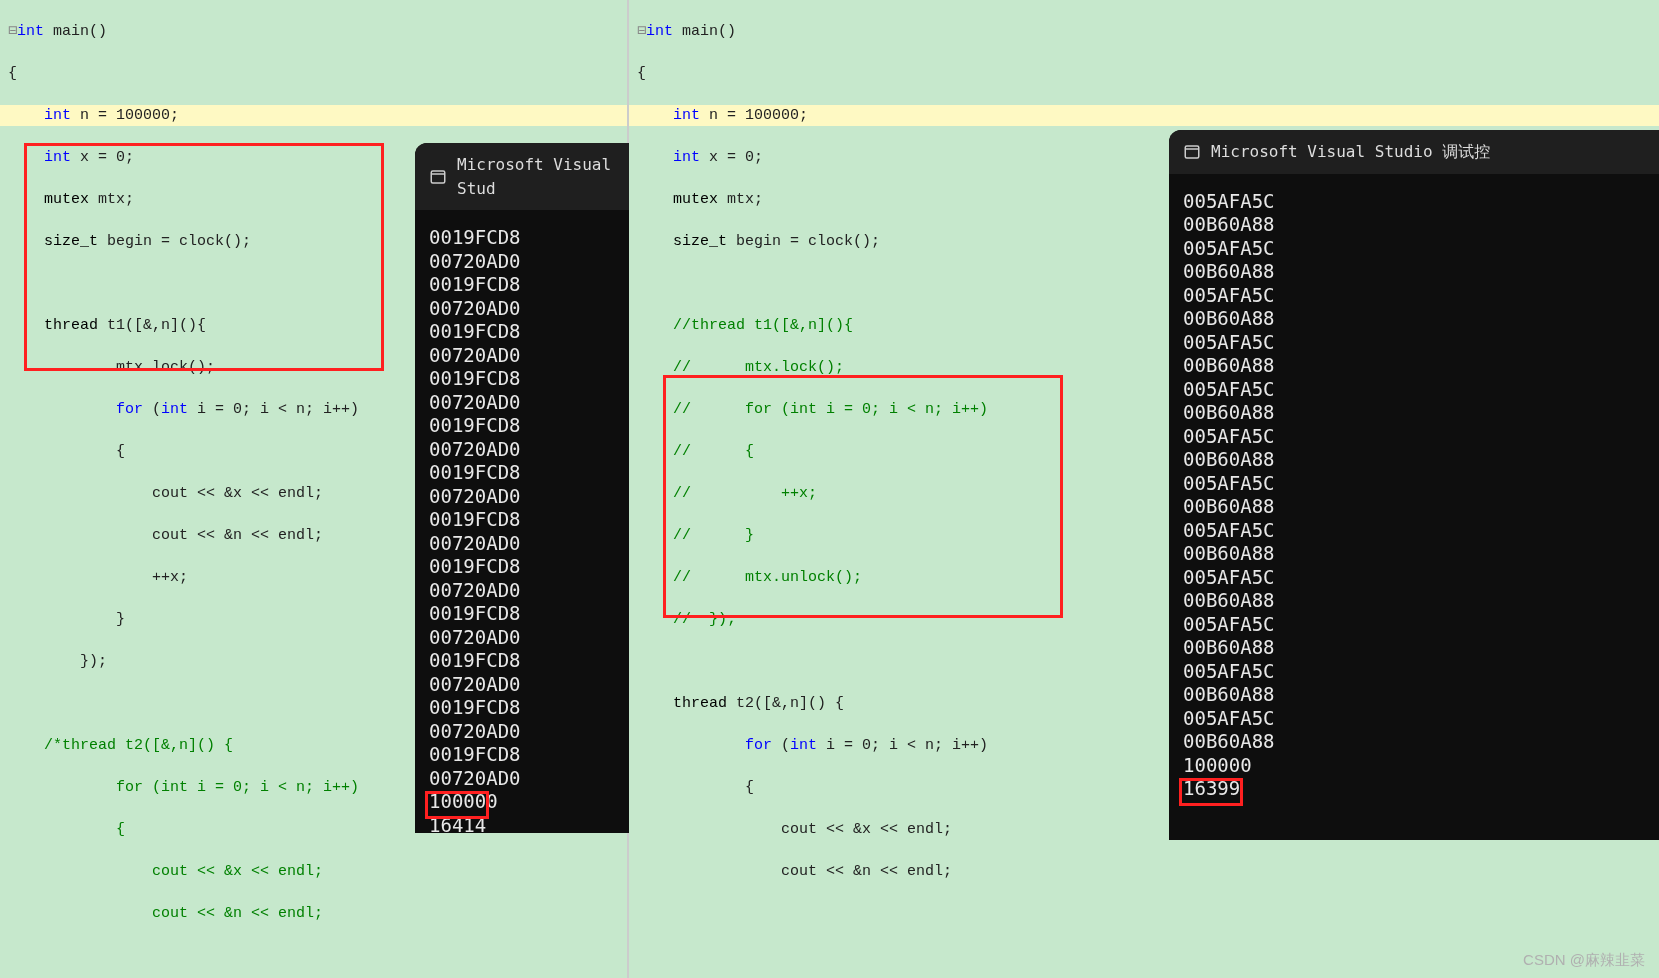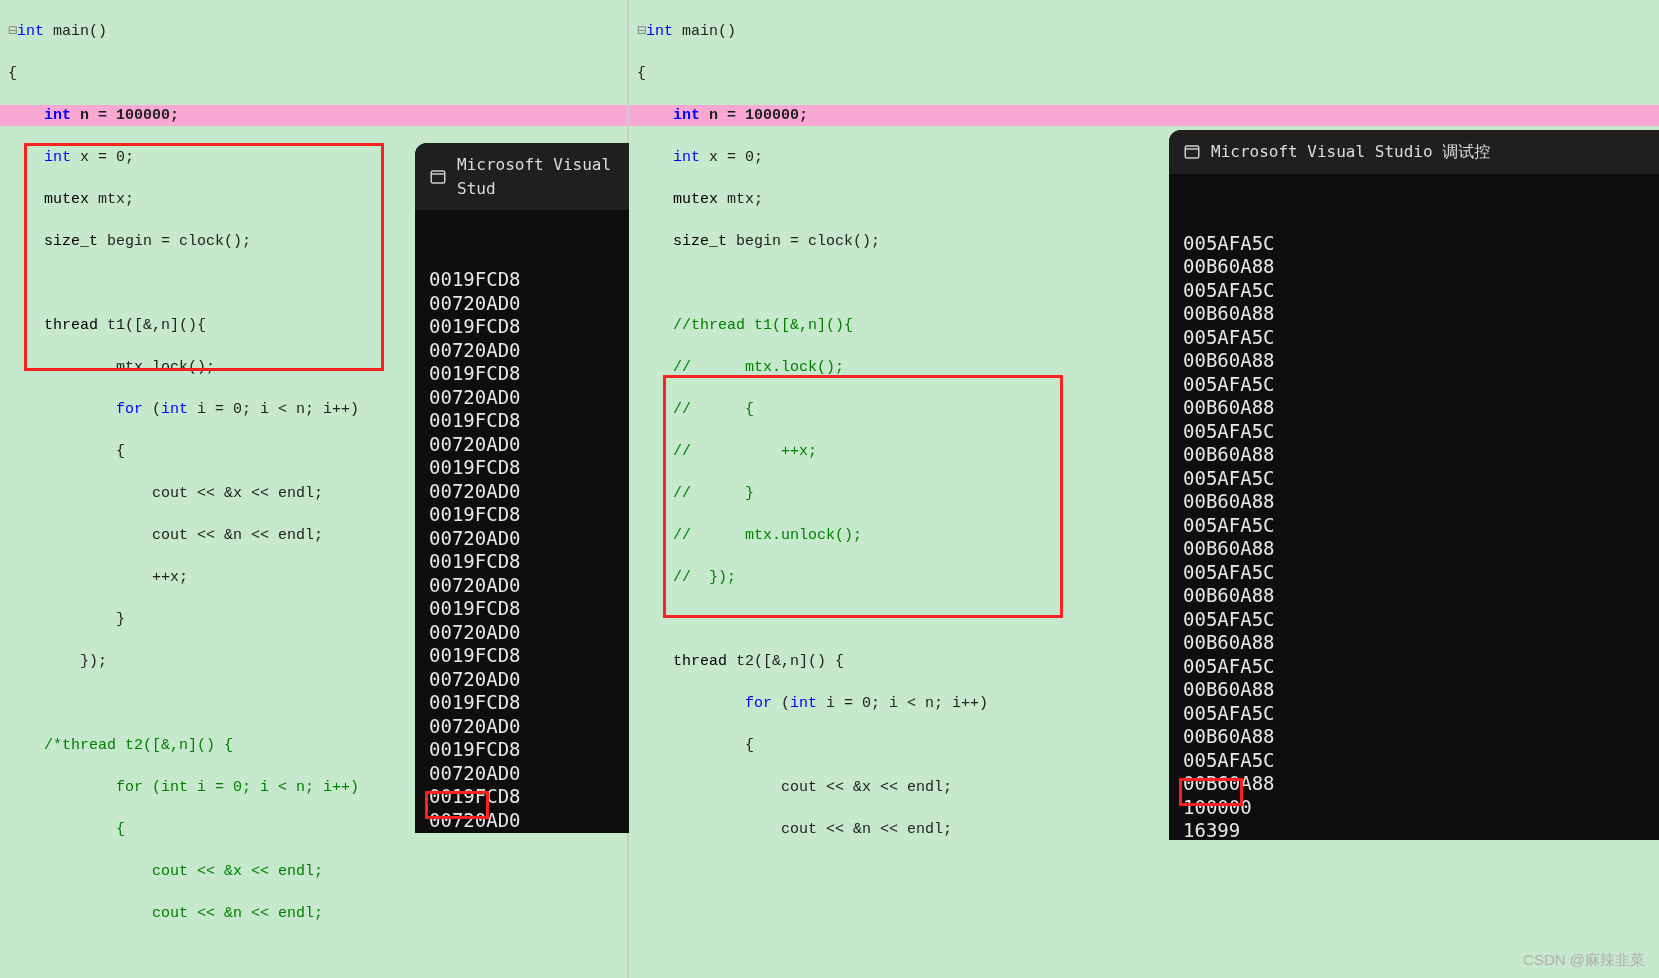--- a/index.html
+++ b/index.html
@@ -52,34 +52,34 @@
   .console .titlebar {
     background: #1f1f1f;
     padding: 10px 14px;
     font-size: 16px;
     color: #ddd;
     display: flex;
     align-items: center;
     gap: 10px;
   }
   .console .titlebar svg { flex-shrink:0; }
-  .console .out { padding: 16px 14px 14px 14px; white-space: pre; margin-top: 42px; }
+  .console .out { padding: 16px 14px 14px 14px; white-space: pre; }
   .console .ring {
     position:absolute;
     border:3px solid #ff2020;
     pointer-events:none;
   }
   .watermark {
     position: absolute;
     right: 14px; bottom: 8px;
     color: #b0b0b0;
     font-size: 15px;
     font-family: sans-serif;
   }
-  .hl-line { background:#f9a8d4; display:block;font-weight:bold; }
+  .hl-line { background:#fef9c3; display:block; }
 </style>
 </head>
 <body>
 
 <div class="panel left">
   <div class="code">
 <span class="line"><span class="fold">⊟</span><span class="kw">int</span><span> main()</span></span>
 <span class="line"><span>{</span></span>
 <span class="hl-line"><span class="line"><span>    </span><span class="kw">int</span><span> n = 100000;</span></span></span>
 <span class="line"><span>    </span><span class="kw">int</span><span> x = 0;</span></span>
@@ -163,20 +163,21 @@
   <div class="code">
 <span class="line"><span class="fold">⊟</span><span class="kw">int</span><span> main()</span></span>
 <span class="line"><span>{</span></span>
 <span class="hl-line"><span class="line"><span>    </span><span class="kw">int</span><span> n = 100000;</span></span></span>
 <span class="line"><span>    </span><span class="kw">int</span><span> x = 0;</span></span>
 <span class="line"><span>    </span><span class="type">mutex</span><span> mtx;</span></span>
 <span class="line"><span>    </span><span class="type">size_t</span><span> begin = clock();</span></span>
 <span class="line"> </span>
 <span class="line"><span class="comment">    //thread t1([&amp;,n](){</span></span>
 <span class="line"><span class="comment">    //      mtx.lock();</span></span>
+<span class="line"><span class="comment">    //      for (int i = 0; i &lt; n; i++)</span></span>
 <span class="line"><span class="comment">    //      {</span></span>
 <span class="line"><span class="comment">    //          ++x;</span></span>
 <span class="line"><span class="comment">    //      }</span></span>
 <span class="line"><span class="comment">    //      mtx.unlock();</span></span>
 <span class="line"><span class="comment">    //  });</span></span>
 <span class="line"> </span>
 <span class="line"><span>    </span><span class="type">thread</span><span> t2([&amp;,n]() {</span></span>
 <span class="line"><span>            </span><span class="kw">for</span><span> (</span><span class="kw">int</span><span> i = 0; i &lt; n; i++)</span></span>
 <span class="line"><span>            {</span></span>
 <span class="line"><span>                cout &lt;&lt; &amp;x &lt;&lt; endl;</span></span>

